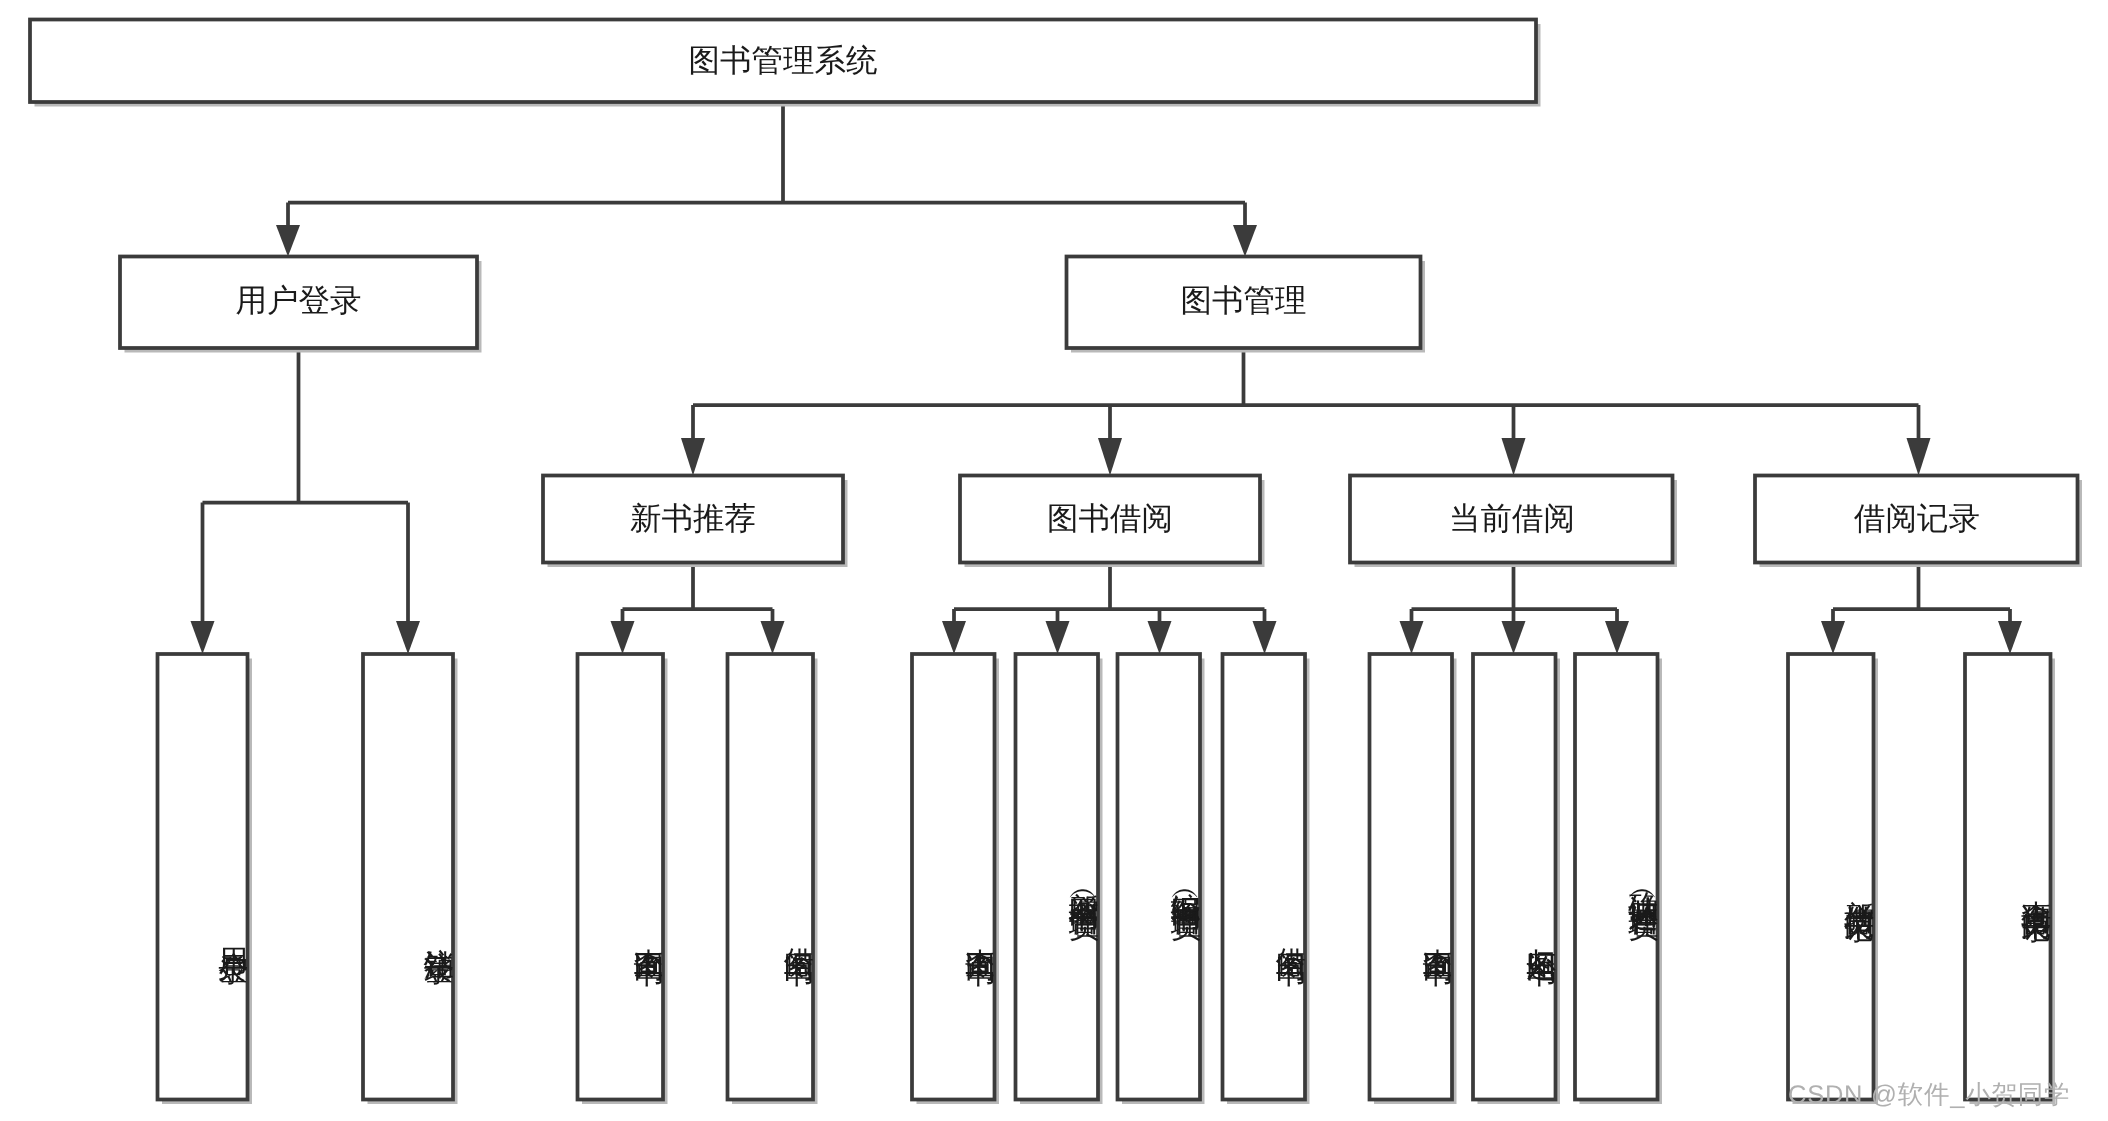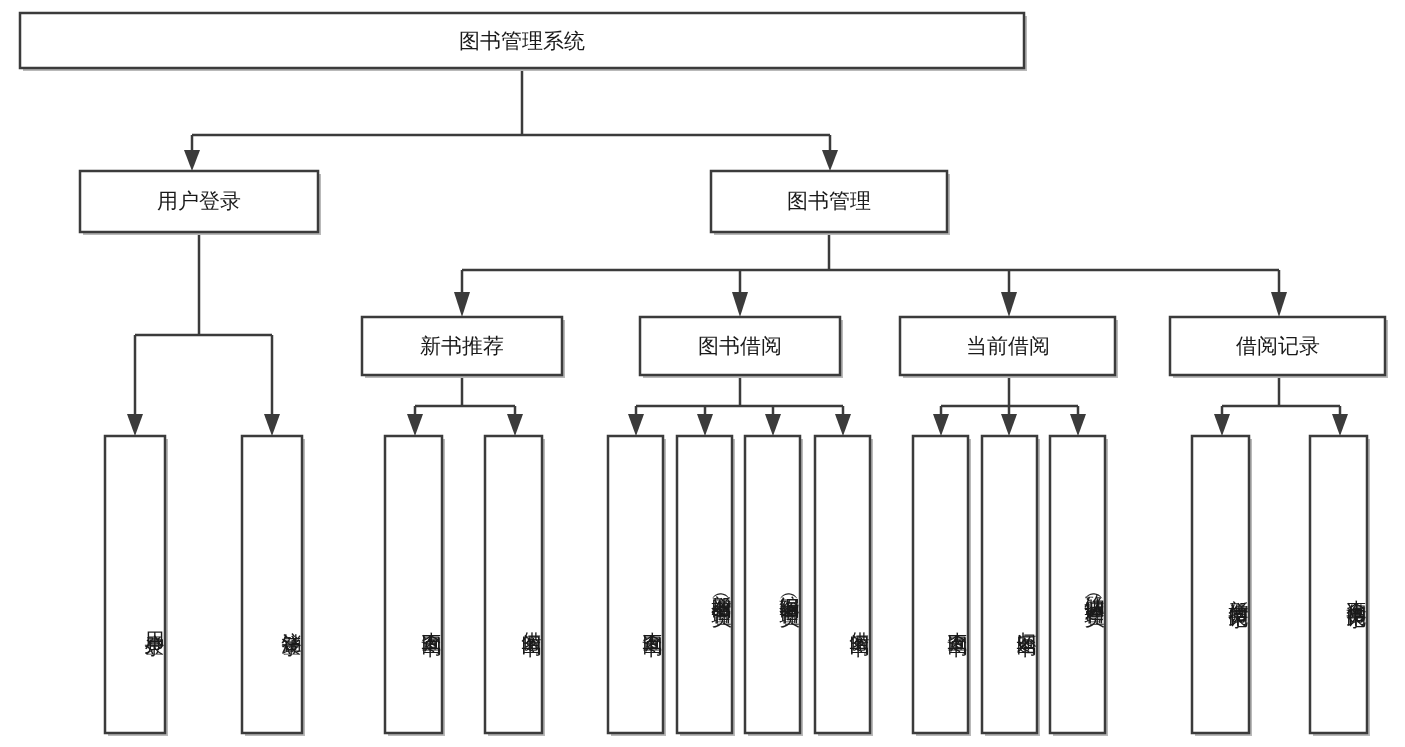--- a/index.html
+++ b/index.html
@@ -236,14 +236,15 @@
   <div class="node-label-v" style="left:913px; top:510px; width:55px; height:220px;">查询图书</div>
 
   <div class="node-label-v" style="left:982px; top:510px; width:55px; height:220px;">归还图书</div>
 
   <div class="node-label-v" style="left:1050px; top:443px; width:55px; height:290px;">确认归还（管理员）</div>
 
   <div class="node-label-v" style="left:1192px; top:450px; width:57px; height:280px;">新增借阅记录</div>
 
   <div class="node-label-v" style="left:1310px; top:450px; width:57px; height:280px;">查询借阅记录</div>
 
+  <div class="watermark" style="left:1192px; top:718px;">CSDN @软件_小贺同学</div>
 
 </div>
 
 </body></html>

